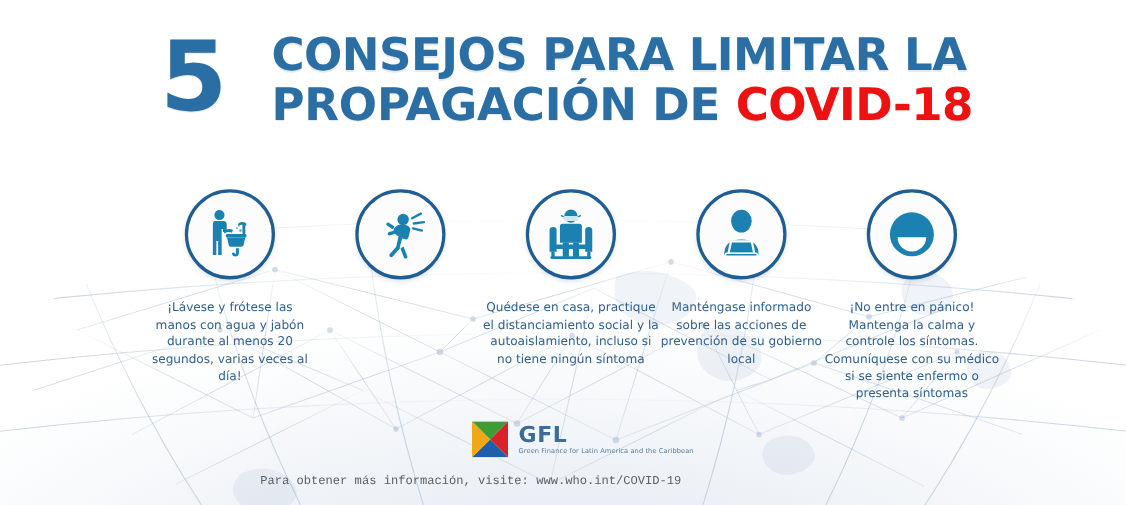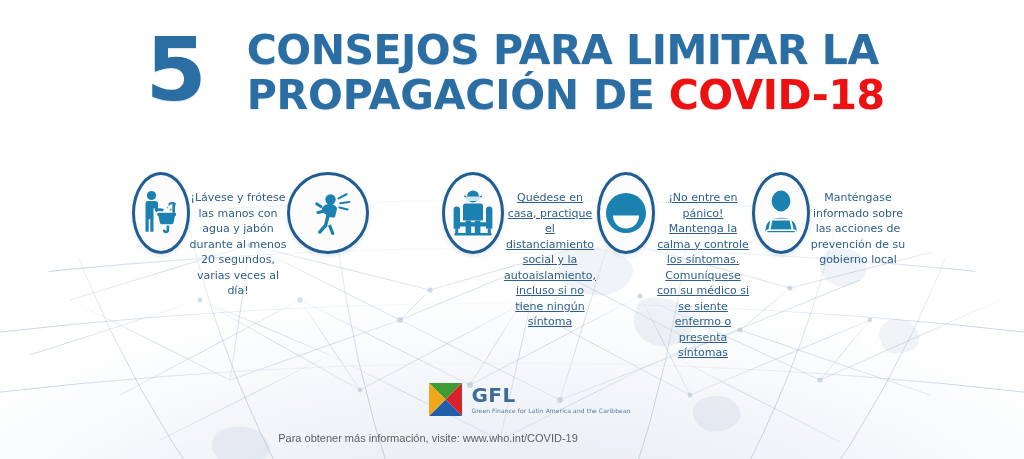--- a/index.html
+++ b/index.html
@@ -57,41 +57,41 @@
   .title-line .red { color:#ee1111; }
   .title-line .sp { letter-spacing:-0.2px;text-align:center; }
 
   
   .tips {
     position:absolute; left:0; top:172px; width:1024px;
     display:flex; justify-content:center; align-items:flex-start;
   }
   .tip {
     width:155px;
-    display:flex; flex-direction:row; 
+    display:flex; flex-direction:column; align-items:center;
   }
   .tip-1 { margin-left:14px; }
   .circle {
     width:82px; height:82px; border-radius:50%;
     border:3px solid #1f5d93;
     background:#fcfcfd;
     display:flex; align-items:center; justify-content:center;
     box-shadow:0 2px 4px rgba(90,110,135,.18);
   }
   .circle svg { display:block; }
   .tip-caption {
     margin-top:18px;
     font-family:"DejaVu Sans", sans-serif;
     font-size:11px;
     line-height:15.5px;
     color:#2f5f8c;
     text-align:center;
     width:152px;
   }
-  .tip-3 .tip-caption, .tip-5 .tip-caption { width:160px;text-decoration:underline; }
+  .tip-3 .tip-caption, .tip-5 .tip-caption { width:160px; }
 
   
   .gfl {
     position:absolute; left:0; top:383px; width:1024px;
     display:flex; justify-content:center; align-items:center;padding-left:36px;
   }
   .gfl-inner { display:flex; align-items:center; }
   .gfl-mark {
     width:33px; height:33px; margin-right:9px;
     position:relative; overflow:hidden;
@@ -108,21 +108,21 @@
     font-family:"DejaVu Sans", sans-serif;
     font-size:6px; line-height:7.5px;
     color:#4e7aa2; margin-top:2px;
     letter-spacing:.1px;
   }
 
   
   .footer {
     position:absolute; left:0; top:432px; width:856px;
     text-align:center;
-    font-family:Liberation Sans, sans-serif;
+    font-family:Liberation Mono, monospace;
     font-size:11px;
     color:#5b5f63;
   }
 </style>
 </head>
 <body>
 
 <div id="poster">
 
   <svg id="globe-bg" viewBox="0 0 1024 459" preserveAspectRatio="none" aria-hidden="true">
@@ -277,44 +277,44 @@
             <rect x="10.2" y="41.6" width="3" height="5.6" rx="1"></rect>
             <rect x="42.8" y="41.6" width="3" height="5.6" rx="1"></rect>
 
             <rect x="9.4" y="46" width="37.2" height="2.4" rx="1.2"></rect>
           </g>
         </svg>
       </div>
       <div class="tip-caption">Quédese en casa, practique el distanciamiento social y la autoaislamiento, incluso si no tiene ningún síntoma</div>
     </div>
 
-    <div class="tip tip-5">
-      <div class="circle">
-        <svg width="52" height="52" viewBox="0 0 52 52">
-          <circle cx="26" cy="26" r="20" fill="#1b81b0"></circle>
-          <path d="M13 28.6 h26 a13 13 0 0 1 -26 0 z" fill="#ffffff"></path>
-        </svg>
-      </div>
-      <div class="tip-caption">¡No entre en pánico! Mantenga la calma y controle los síntomas. Comuníquese con su médico si se siente enfermo o presenta síntomas</div>
-    </div>
-
     <div class="tip tip-4">
       <div class="circle">
         <svg width="52" height="50" viewBox="0 0 52 50">
           <g fill="#1b81b0">
             <ellipse cx="26" cy="13" rx="9.4" ry="10.4"></ellipse>
             <path d="M10.4 43.4 q0 -13.6 15.6 -13.6 q15.6 0 15.6 13.6 z"></path>
           </g>
           <g>
             <path d="M16.6 31.4 h18.8 l2.4 11.4 H14.2 z" fill="#1b81b0" stroke="#ffffff" stroke-width="2"></path>
             <rect x="11.6" y="42.2" width="28.8" height="2.8" rx="1" fill="#1b81b0" stroke="#ffffff" stroke-width="1.4"></rect>
           </g>
         </svg>
       </div>
       <div class="tip-caption">Manténgase informado sobre las acciones de prevención de su gobierno local</div>
+    </div>
+
+    <div class="tip tip-5">
+      <div class="circle">
+        <svg width="52" height="52" viewBox="0 0 52 52">
+          <circle cx="26" cy="26" r="20" fill="#1b81b0"></circle>
+          <path d="M13 28.6 h26 a13 13 0 0 1 -26 0 z" fill="#ffffff"></path>
+        </svg>
+      </div>
+      <div class="tip-caption">¡No entre en pánico! Mantenga la calma y controle los síntomas. Comuníquese con su médico si se siente enfermo o presenta síntomas</div>
     </div>
 
   </div>
 
   <div class="gfl">
     <div class="gfl-inner">
       <div class="gfl-mark">
         <svg width="33" height="33" viewBox="0 0 33 33">
           <polygon points="0,0 33,0 16.5,16.5" fill="#3f9c35"></polygon>
           <polygon points="33,0 33,33 16.5,16.5" fill="#d8232a"></polygon>

